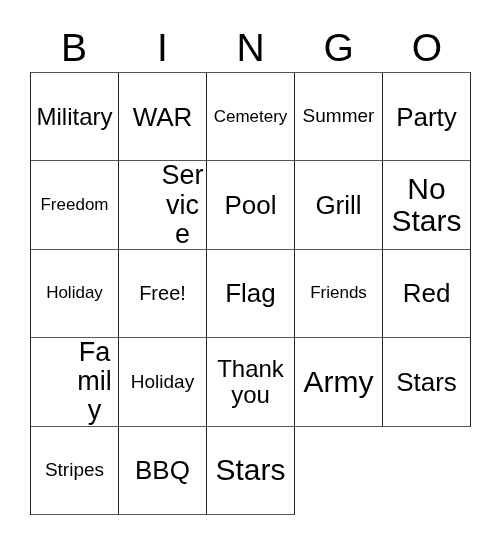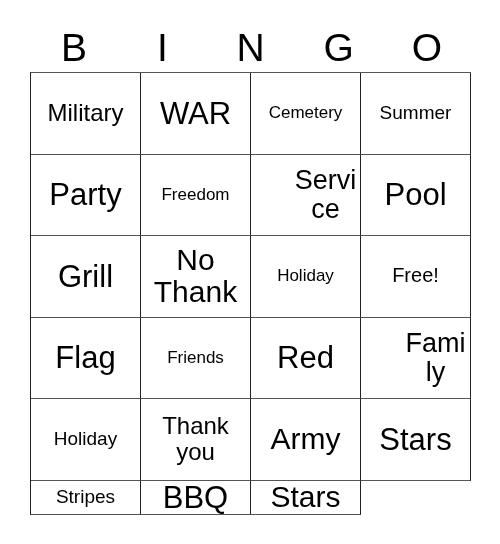--- a/index.html
+++ b/index.html
@@ -42,21 +42,21 @@
     color: #000;
   }
   
   #grid {
     position: absolute;
     left: 30px;
     top: 72px;
     width: 441px;
     height: 443px;
     display: grid;
-    grid-template-columns: repeat(4, 1fr);
+    grid-template-columns: repeat(5, 1fr);
     grid-template-rows: repeat(5, 1fr);
     border-top: 1px solid #555;
     border-left: 1px solid #222;
     box-sizing: border-box;
     background: #fff;
   }
   .cell {
     border-right: 1px solid #222;
     border-bottom: 1px solid #555;
     box-sizing: border-box;
@@ -74,21 +74,21 @@
     line-height: 1.08;
     white-space: normal;
     word-break: break-word;
   }
   .fs-s   { font-size: 17px; }
   .fs-sm  { font-size: 19px; }
   .fs-m   { font-size: 27px; margin-left: 40px; }
   .fs-ml  { font-size: 24px; }
   .fs-l   { font-size: 20px; text-align: center; }
   .fs-xl  { font-size: 30px; }
-  .fs-xxl { font-size: 31px; }
+  .fs-xxl { font-size: 26px; }
 </style>
 </head>
 <body>
 
 <div id="card">
 
   <div id="header">
     <div class="header-letter">B</div>
     <div class="header-letter">I</div>
     <div class="header-letter">N</div>
@@ -118,21 +118,21 @@
       <div class="cell">
         <span class="cell-text fs-m">Service</span>
       </div>
       <div class="cell">
         <span class="cell-text fs-xxl">Pool</span>
       </div>
       <div class="cell">
         <span class="cell-text fs-xxl">Grill</span>
       </div>
       <div class="cell">
-        <span class="cell-text fs-xl">No Thank</span>
+        <span class="cell-text fs-xl">No Stars</span>
       </div>
       <div class="cell">
         <span class="cell-text fs-s">Holiday</span>
       </div>
       <div class="cell">
         <span class="cell-text fs-l">Free!</span>
       </div>
       <div class="cell">
         <span class="cell-text fs-xxl">Flag</span>
       </div>

